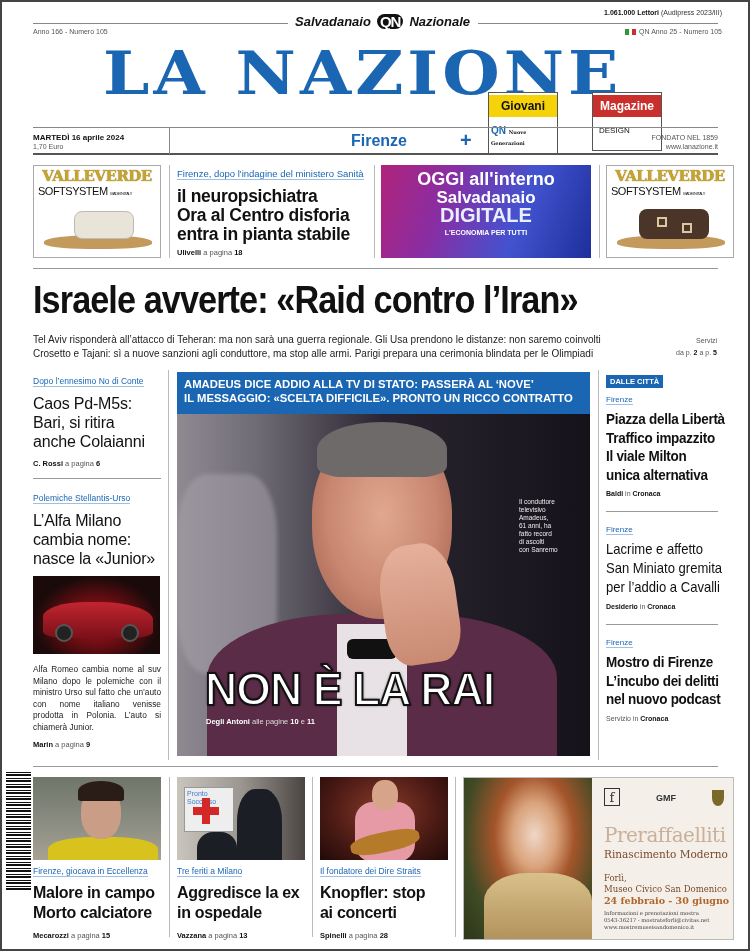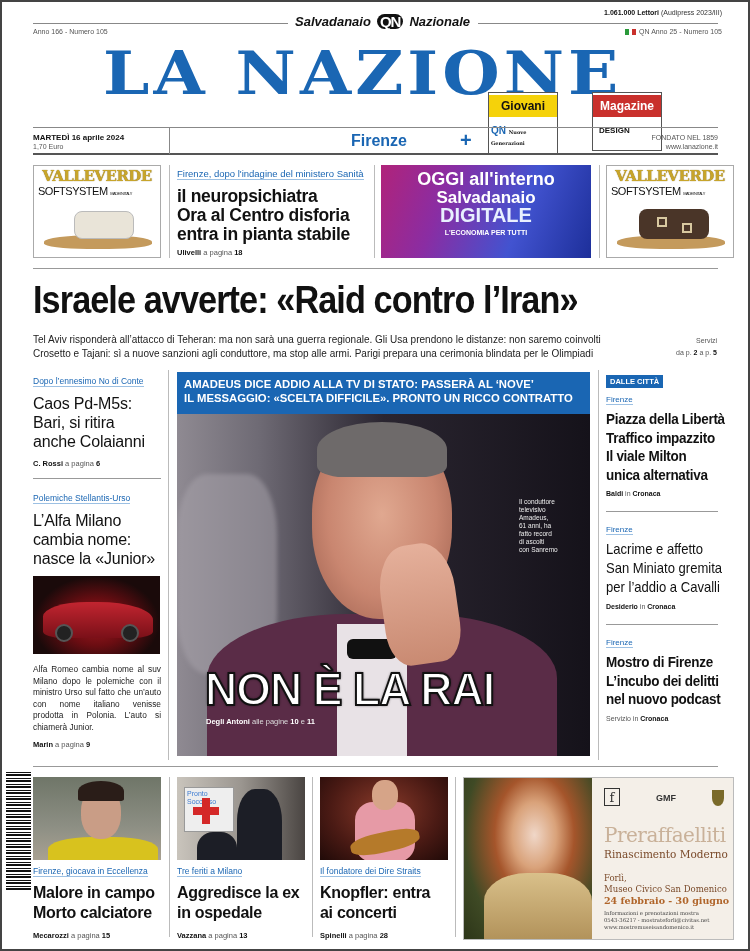--- a/index.html
+++ b/index.html
@@ -31,21 +31,21 @@
   .plus { position: absolute; left: 427px; top: 1px; font-size: 20px; font-weight: bold; color: #1a66b3; }
   .founded { position: absolute; right: 0; top: 5px; font-size: 7px; color: #555; text-align: right; line-height: 9px; }
 
   .tab-box { position: absolute; background: #fff; border: 1px solid #555; }
   .tab-giovani { left: 488px; top: 92px; width: 70px; height: 62px; }
   .tab-giovani .hd { background: #f5d20a; color: #111; font-weight: bold; font-size: 12px; text-align: center; height: 22px; line-height: 22px; margin-top: 2px; }
   .tab-giovani .sub { font-size: 10px; font-weight: bold; color: #1a66b3; padding: 8px 2px; }
   .tab-giovani .sub small { font-size: 5px; color: #111; font-family: "DejaVu Serif", serif; }
   .tab-magazine { left: 572px; top: 92px; width: 70px; height: 59px; margin-left: 20px; }
   .tab-magazine .hd { background: #c9302c; color: #fff; font-weight: bold; font-size: 12px; text-align: center; height: 22px; line-height: 22px; margin-top: 2px; }
-  .tab-magazine .sub { font-size: 8px; font-weight: bold; padding: 9px 6px; }
+  .tab-magazine .sub { font-size: 8px; font-weight: normal; padding: 9px 6px; }
 
   
   .ad-shoe { position: absolute; top: 165px; width: 128px; height: 93px; border: 1px solid #aaa; background: #fff; overflow: hidden; }
   .ad-shoe .brand { font-family: "DejaVu Serif", serif; font-weight: bold; font-size: 15px; color: #c8a52a; text-align: center; letter-spacing: -0.5px; line-height: 17px; margin-top: 2px; text-shadow: 0 0 1px #6b5410; }
   .ad-shoe .sub { font-size: 11px; color: #111; padding-left: 4px; letter-spacing: -0.5px; line-height: 12px; }
   .ad-shoe .sub small { font-size: 4px; }
   .shoe-img { position: absolute; left: 10px; bottom: 8px; width: 108px; height: 42px; }
   .sole { position: absolute; left: 0; bottom: 0; width: 100%; height: 14px; background: #c49a5c; border-radius: 50% 50% 40% 40%; }
 
   .teaser1 { position: absolute; left: 177px; top: 163px; width: 193px; }
@@ -376,21 +376,21 @@
 <div class="vrule" style="left:312px; top:777px; height:160px;"></div>
 
 <div class="bot-story" style="left:320px; width:128px;">
   <div class="bot-img img-knopfler">
     <div class="shirt"></div>
       <div class="head"></div>
       <div class="guitar"></div>
   </div>
   <div class="kicker">Il fondatore dei Dire Straits</div>
   <div class="hl">
-    <div>Knopfler: entra</div>
+    <div>Knopfler: stop</div>
     <div>ai concerti</div>
   </div>
   <div class="byline"><b>Spinelli</b> <span>a pagina</span> <b>28</b></div>
 </div>
 
 <div class="vrule" style="left:455px; top:777px; height:160px;"></div>
 
 <div class="ad-pre">
   <div class="painting">
       <div class="dress"></div>

